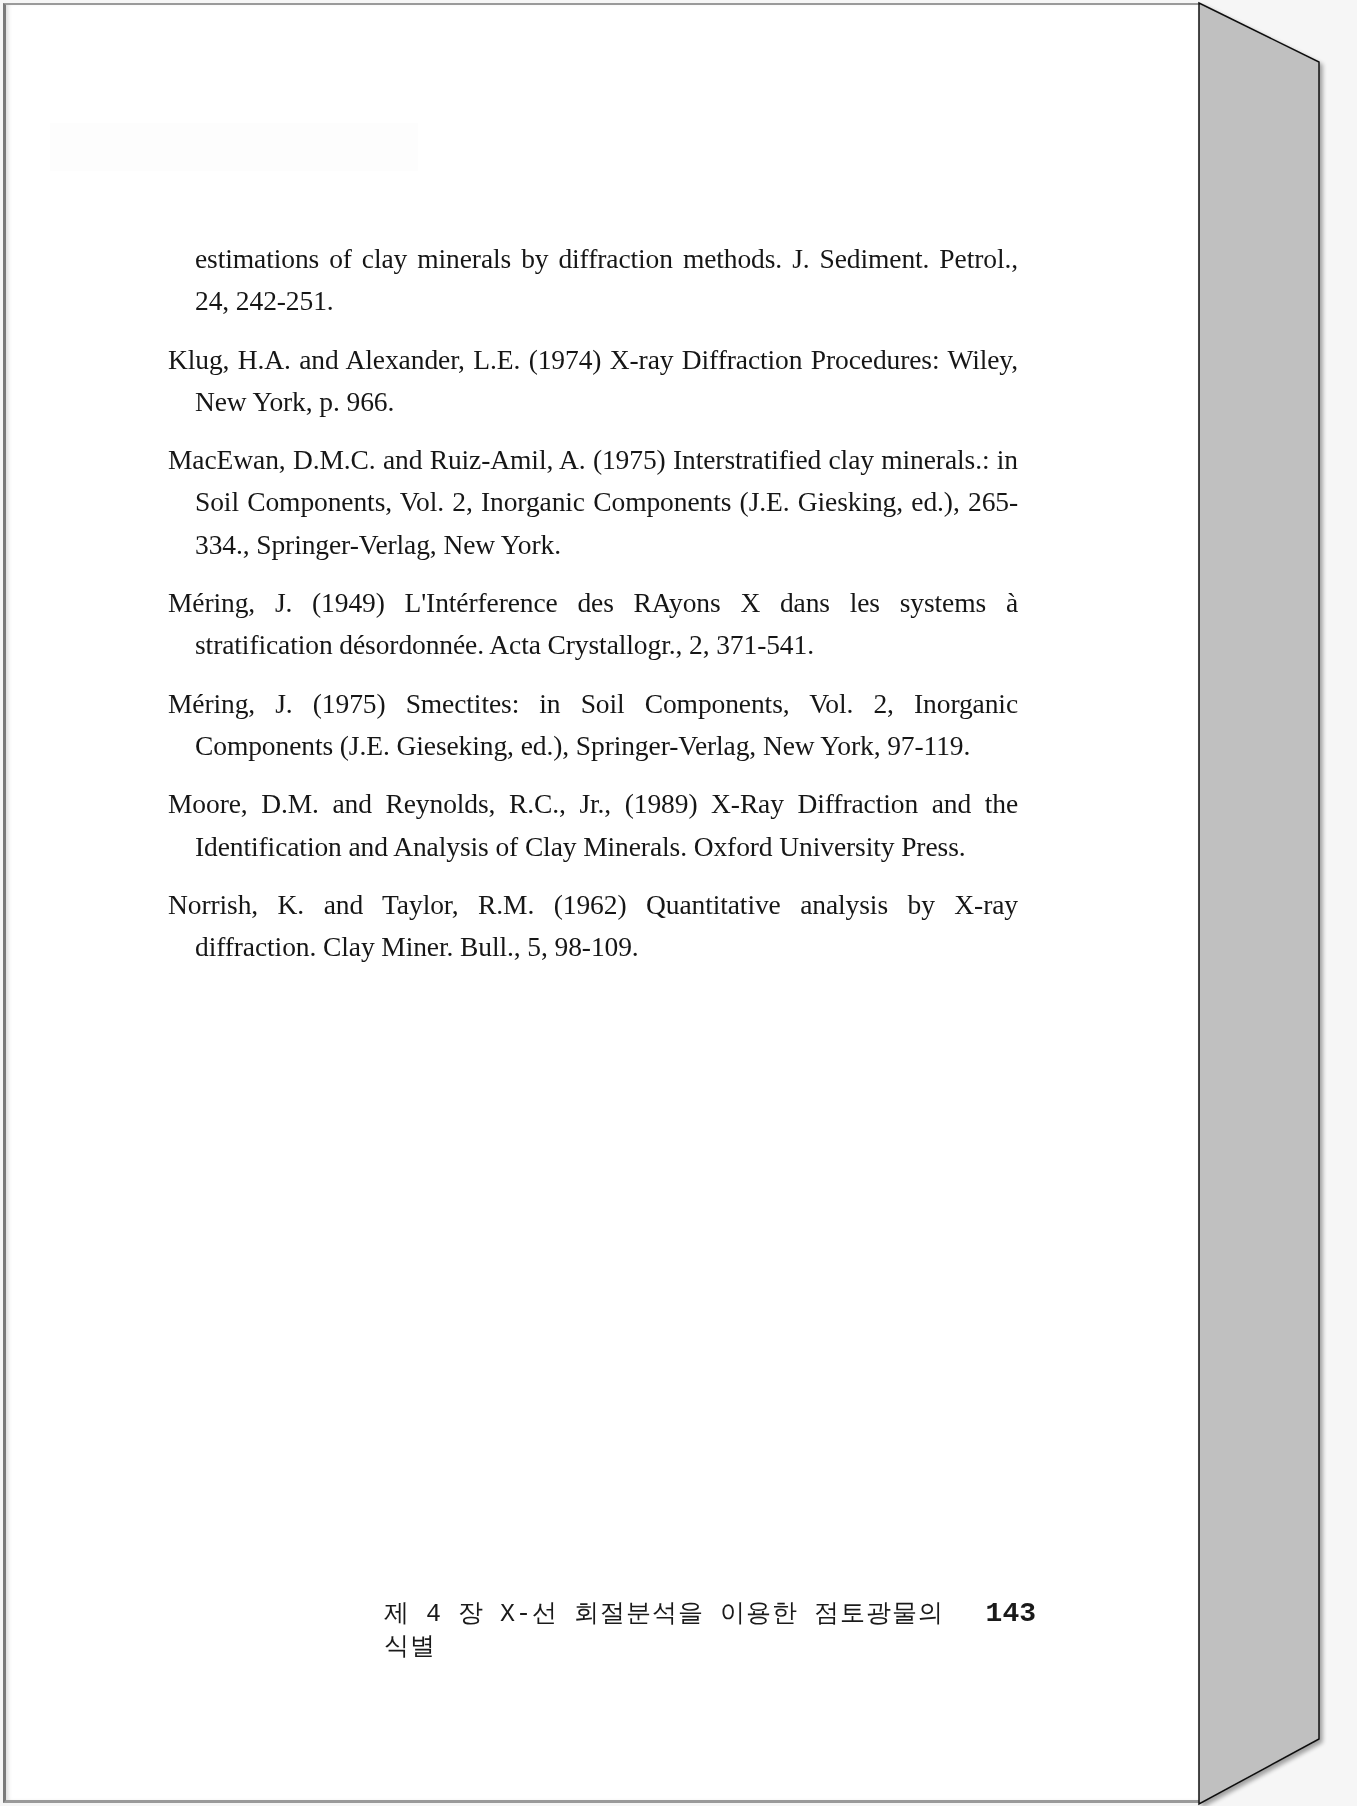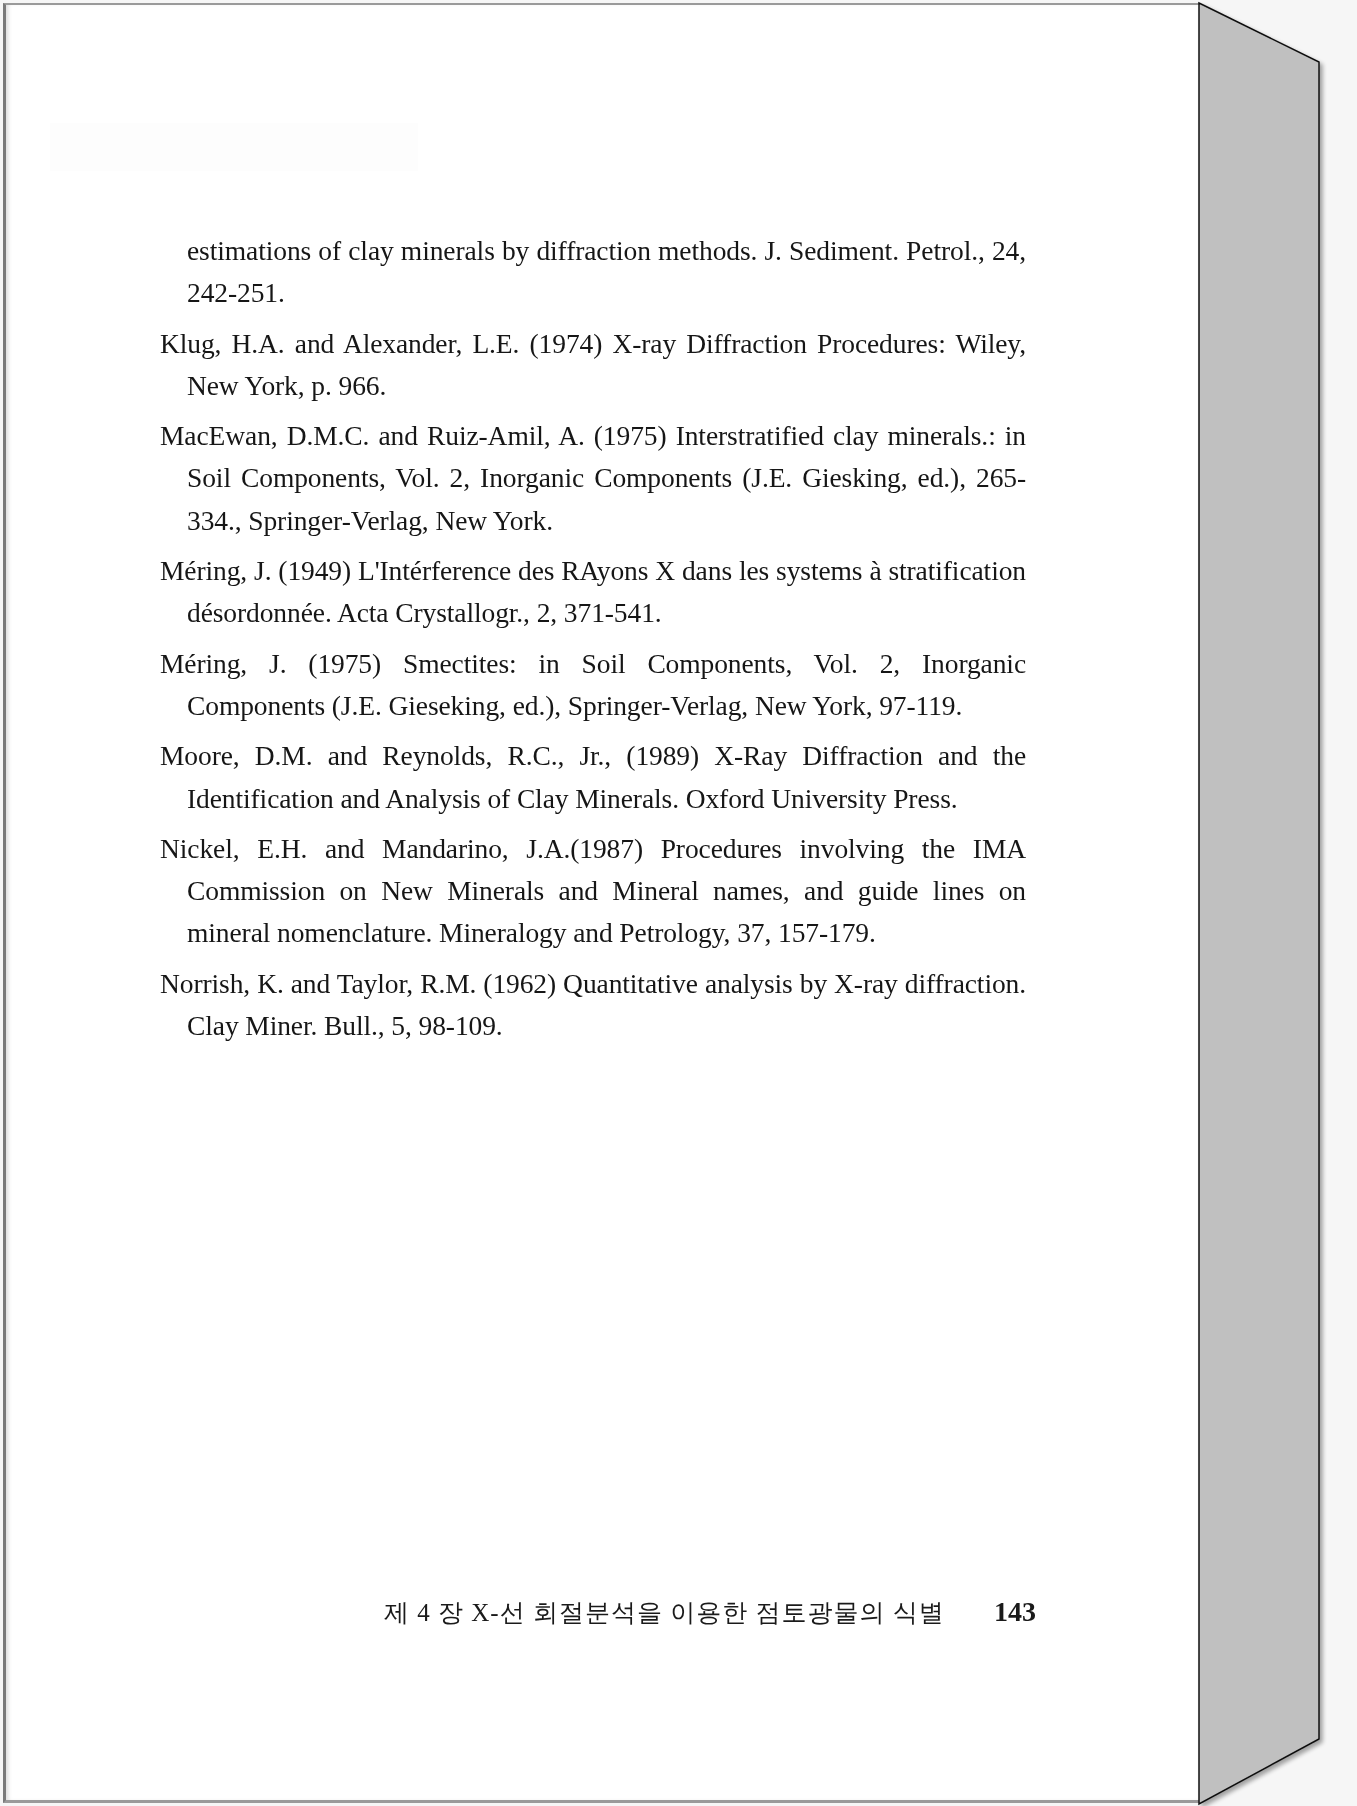--- a/index.html
+++ b/index.html
@@ -49,40 +49,40 @@
       top: 222px;
       width: 882px;
       color: #161616;
     }
     .ref {
       font-size: 27.5px;
       line-height: 42.3px;
       padding-left: 27px;
       text-indent: -27px;
       text-align: justify;
-      margin: 8px;
+      margin: 16px;
       letter-spacing: -0.1px;
       font-family: Liberation Serif, serif;
     }
     .ref.cont {
       padding-left: 27px;
       text-indent: 0;
     }
     .footer {
       position: absolute;
       left: 384px;
       top: 1596px;
       width: 652px;
       height: 40px;
       display: flex;
       align-items: baseline;
       justify-content: space-between;
       font-size: 25px;
       color: #1a1a1a;
-      font-family: Liberation Serif, serif;
+      font-family: Liberation Mono, monospace;
     }
     .footer .chapter {
       letter-spacing: 1px;
       margin-right: 28px;
     }
     .footer .page-num {
       font-weight: bold;
       font-size: 28px;
     }
   </style>
@@ -110,20 +110,19 @@
   <polygon points="2,3 122,62 122,1739 2,1804" fill="#c0c0c0" stroke="#111111" stroke-width="1.5" filter="url(#sh)"></polygon>
 </svg>
 
 <div class="content">
   <p class="ref cont">estimations of clay minerals by diffraction methods. J. Sediment. Petrol., 24, 242-251.</p>
   <p class="ref">Klug, H.A. and Alexander, L.E. (1974) X-ray Diffraction Procedures: Wiley, New York, p. 966.</p>
   <p class="ref">MacEwan, D.M.C. and Ruiz-Amil, A. (1975) Interstratified clay minerals.: in Soil Components, Vol. 2, Inorganic Components (J.E. Giesking, ed.), 265-334., Springer-Verlag, New York.</p>
   <p class="ref">Méring, J. (1949) L'Intérference des RAyons X dans les systems à stratification désordonnée. Acta Crystallogr., 2, 371-541.</p>
   <p class="ref">Méring, J. (1975) Smectites: in Soil Components, Vol. 2, Inorganic Components (J.E. Gieseking, ed.), Springer-Verlag, New York, 97-119.</p>
   <p class="ref">Moore, D.M. and Reynolds, R.C., Jr., (1989) X-Ray Diffraction and the Identification and Analysis of Clay Minerals. Oxford University Press.</p>
-  <p class="ref">Nickel, E.H. and Mandarino, J.A.(1987) Procedures involving the IMA Commission on New Minerals and Mineral names, and guide lines on mineral nomenclature. Mineralogy and Petrology, 37, 157-179.</p>
   <p class="ref">Norrish, K. and Taylor, R.M. (1962) Quantitative analysis by X-ray diffraction. Clay Miner. Bull., 5, 98-109.</p>
 </div>
 
 <div class="footer">
   <span class="chapter">제 4 장  X-선 회절분석을 이용한 점토광물의 식별</span>
   <span class="page-num">143</span>
 </div>
 
 </body></html>

